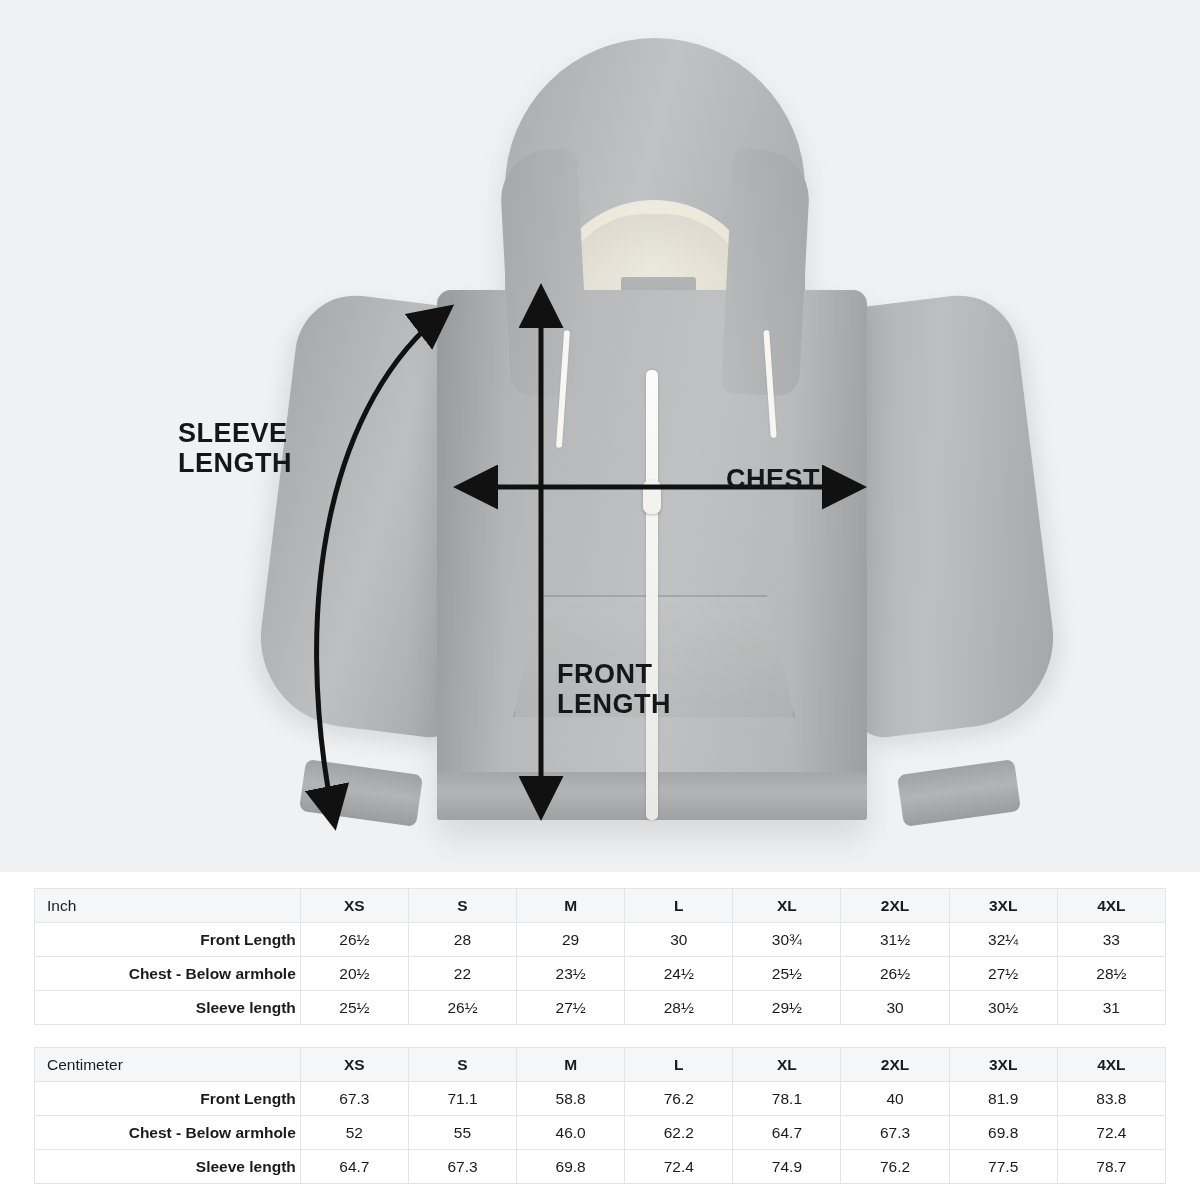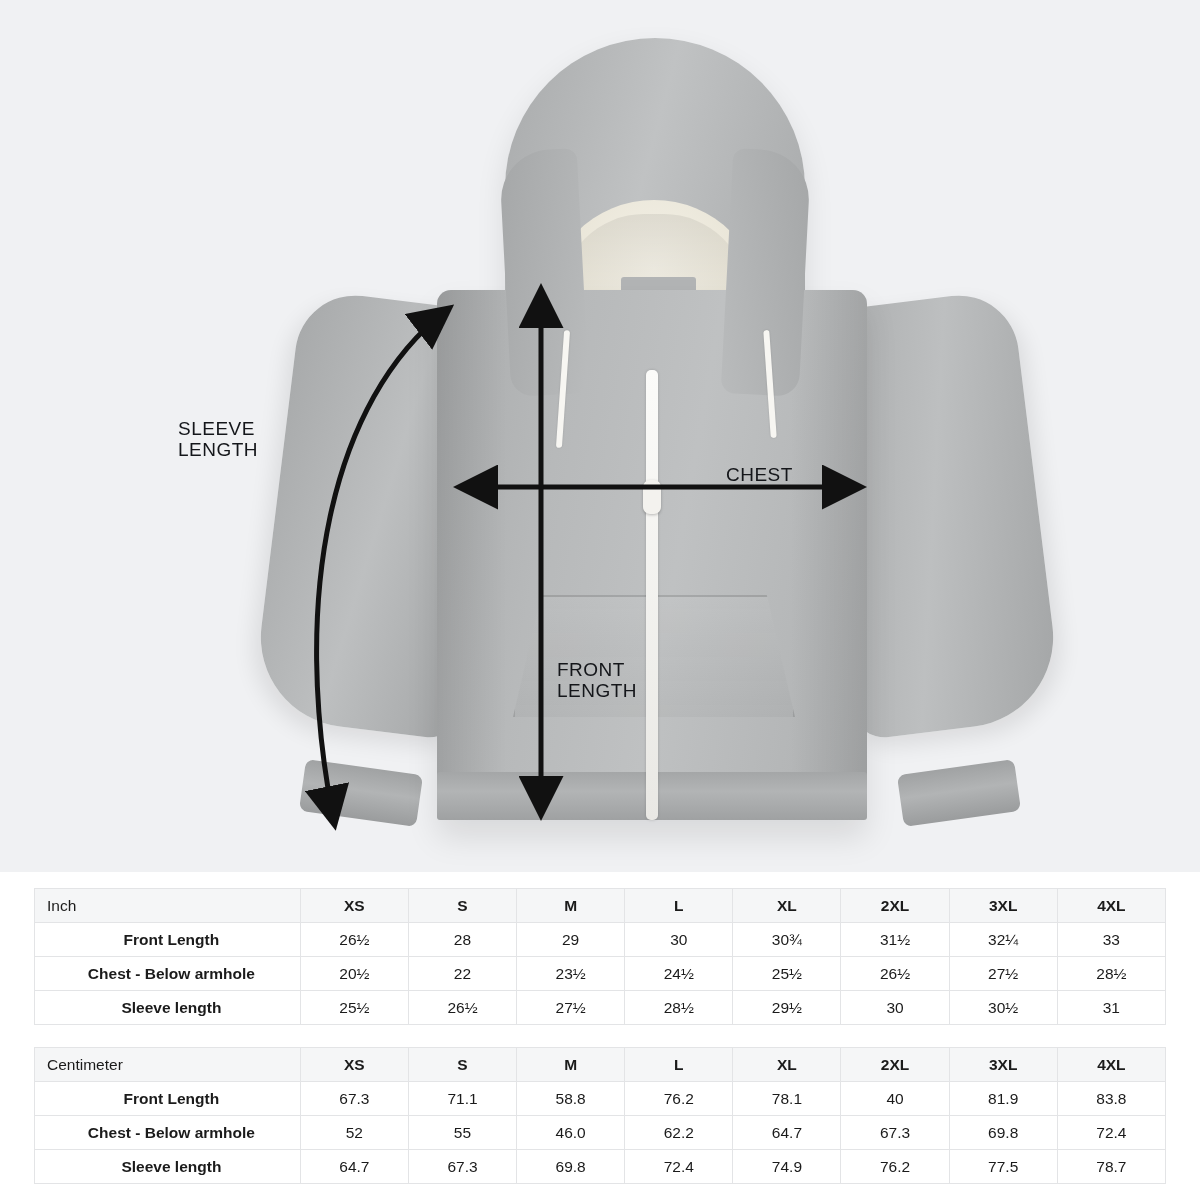--- a/index.html
+++ b/index.html
@@ -204,22 +204,22 @@
     border: 2px solid rgba(0,0,0,0.10);
     border-bottom: none;
     border-radius: 16px 16px 0 0;
     background: linear-gradient(180deg, rgba(255,255,255,0.05), rgba(0,0,0,0.03));
     clip-path: polygon(0 100%, 10% 0, 90% 0, 100% 100%);
   }
 
   
   .meas-label {
     position: absolute;
-    font-weight: normal;
-    font-size: 19px;
+    font-weight: bold;
+    font-size: 27px;
     letter-spacing: 0.5px;
     line-height: 1.12;
     color: #14161a;
   }
   .label-sleeve { left: 178px; top: 418px; text-align: left; }
   .label-chest  { left: 726px; top: 464px; }
   .label-front  { left: 557px; top: 659px; }
 
   svg.overlay {
     position: absolute;
@@ -255,21 +255,21 @@
     font-weight: bold;
     font-size: 15.5px;
   }
   thead th.unit-head {
     text-align: left;
     padding-left: 12px;
     font-weight: normal;
     margin-top: 7px;
   }
   tbody td.row-head {
-    text-align: center;
+    text-align: right;
     padding-left: 12px;
     font-weight: bold;
   }
   col.first { width: 23.5%; }
 </style>
 </head>
 <body>
 
 <div class="illustration">
   <div class="garment-wrap">

